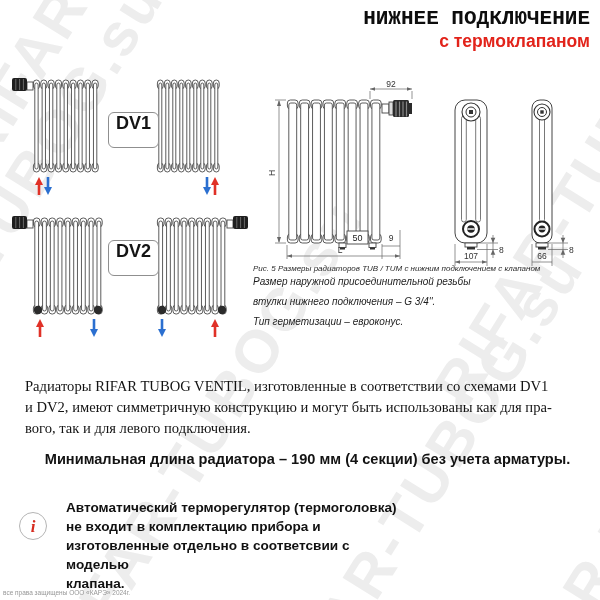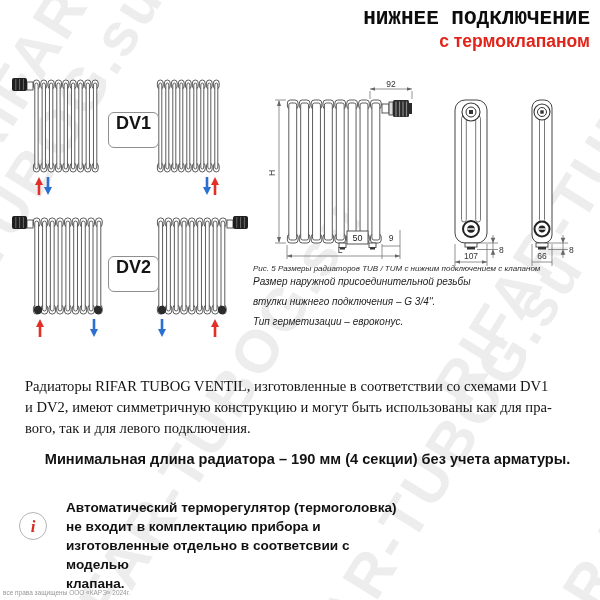--- a/index.html
+++ b/index.html
@@ -205,21 +205,21 @@
         <line x1="90.6" y1="5" x2="90.6" y2="16" stroke="#6a6a6a" stroke-width="1"></line>
         <line x1="94.4" y1="5" x2="94.4" y2="16" stroke="#6a6a6a" stroke-width="1"></line>
       </g>
       <circle cx="12" cy="98" r="4.2" fill="#2b2b2b"></circle>
       <circle cx="72" cy="98" r="4.2" fill="#2b2b2b"></circle>
       <line x1="12" y1="107" x2="12" y2="119" stroke="#2b6fd0" stroke-width="2.6"></line>
       <polygon points="8,117 16,117 12,125" fill="#2b6fd0"></polygon>
       <line x1="65" y1="125" x2="65" y2="113" stroke="#e03127" stroke-width="2.6"></line>
       <polygon points="61,115 69,115 65,107" fill="#e03127"></polygon>
     </svg>
-  <div class="dv-label" style="left:108px;top:256px">DV2</div>
+  <div class="dv-label" style="left:108px;top:240px">DV2</div>
 
   <svg class="tech" style="left:270px;top:80px" width="330" height="200" viewBox="0 0 330 200">
 
     <g id="front-body">
         <g stroke="#4a4a4a" stroke-width="0.9" fill="#fff">
           <rect x="17.4" y="20" width="10.675" height="9" rx="3"></rect>
           <rect x="17.4" y="154" width="10.675" height="9" rx="3"></rect>
           <rect x="18.8" y="23" width="7.875" height="137" rx="2"></rect>
           <rect x="29.275" y="20" width="10.675" height="9" rx="3"></rect>
           <rect x="29.275" y="154" width="10.675" height="9" rx="3"></rect>

